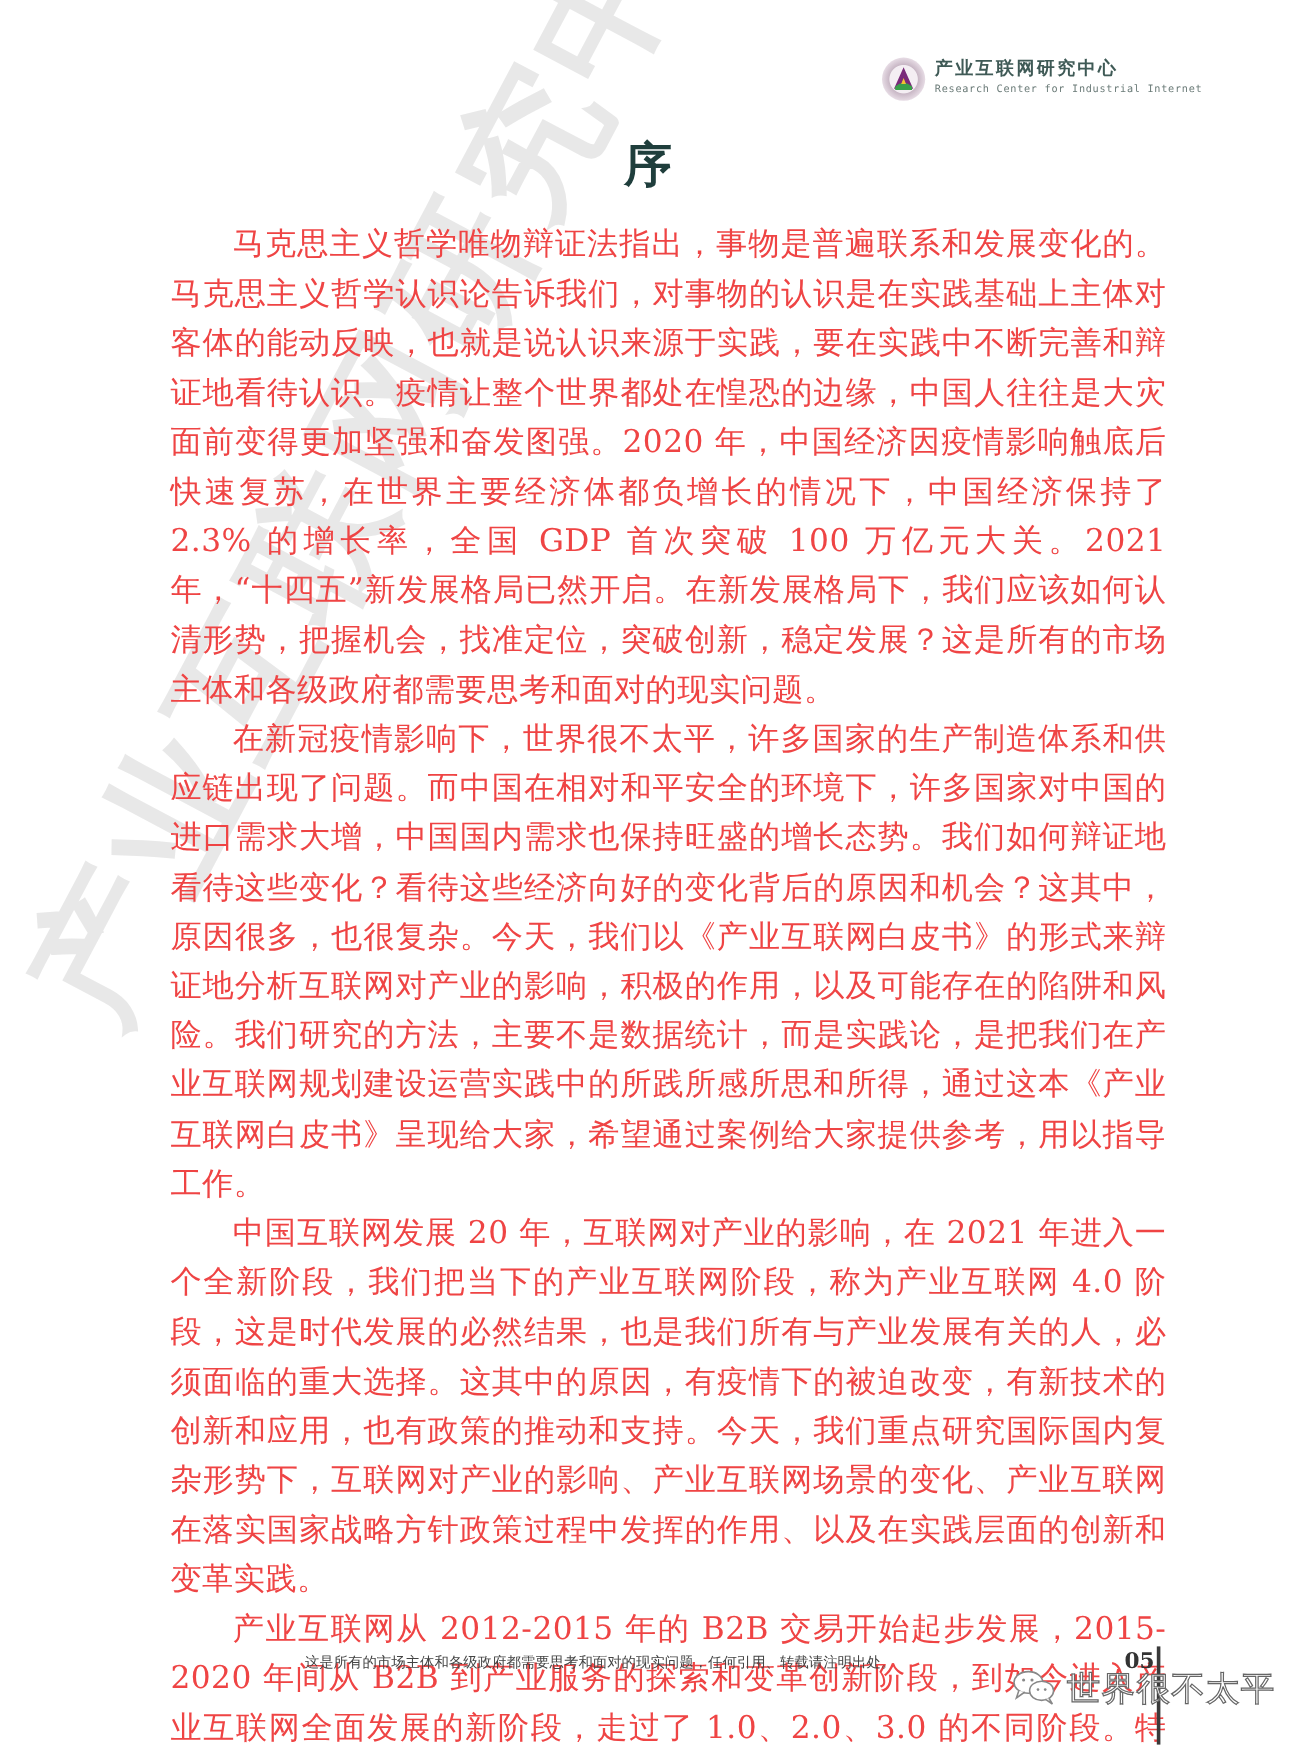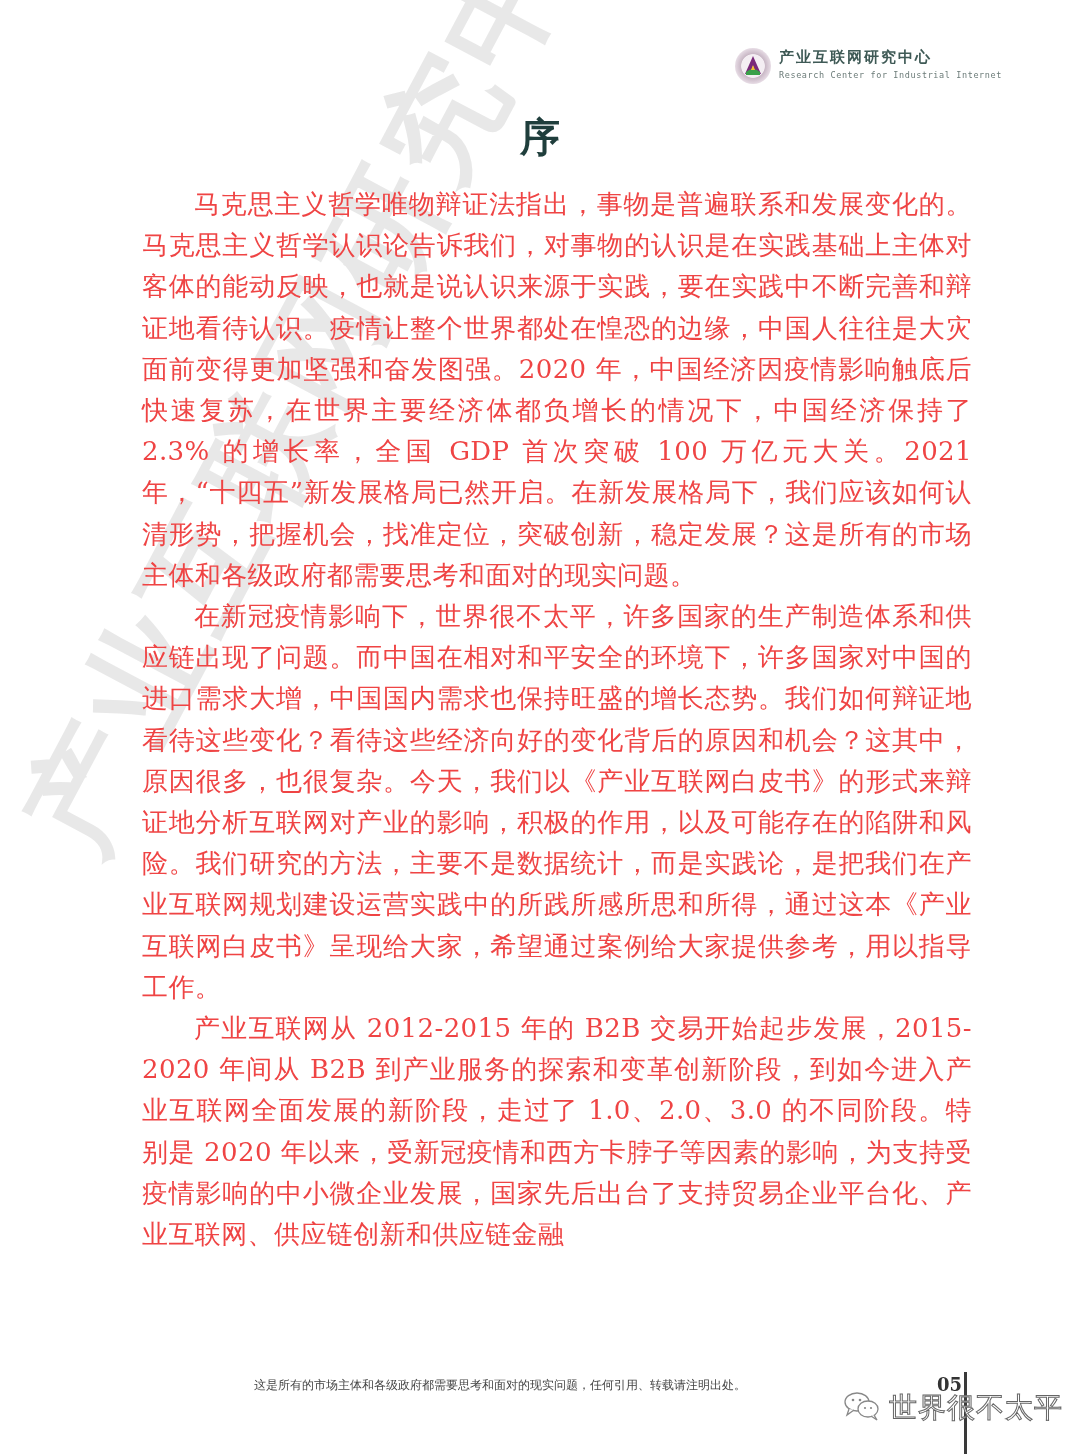--- a/index.html
+++ b/index.html
@@ -43,20 +43,21 @@
   <div class="logo-en">Research Center for Industrial Internet</div>
 </div>
 
 <div class="title">序</div>
 
 <div class="watermark">产业互联网研究中心</div>
 
 <div class="content">
   <p class="para">马克思主义哲学唯物辩证法指出，事物是普遍联系和发展变化的。马克思主义哲学认识论告诉我们，对事物的认识是在实践基础上主体对客体的能动反映，也就是说认识来源于实践，要在实践中不断完善和辩证地看待认识。疫情让整个世界都处在惶恐的边缘，中国人往往是大灾面前变得更加坚强和奋发图强。2020 年，中国经济因疫情影响触底后快速复苏，在世界主要经济体都负增长的情况下，中国经济保持了 2.3% 的增长率，全国 GDP 首次突破 100 万亿元大关。2021 年，“十四五”新发展格局已然开启。在新发展格局下，我们应该如何认清形势，把握机会，找准定位，突破创新，稳定发展？这是所有的市场主体和各级政府都需要思考和面对的现实问题。</p>
   <p class="para">在新冠疫情影响下，世界很不太平，许多国家的生产制造体系和供应链出现了问题。而中国在相对和平安全的环境下，许多国家对中国的进口需求大增，中国国内需求也保持旺盛的增长态势。我们如何辩证地看待这些变化？看待这些经济向好的变化背后的原因和机会？这其中，原因很多，也很复杂。今天，我们以《产业互联网白皮书》的形式来辩证地分析互联网对产业的影响，积极的作用，以及可能存在的陷阱和风险。我们研究的方法，主要不是数据统计，而是实践论，是把我们在产业互联网规划建设运营实践中的所践所感所思和所得，通过这本《产业互联网白皮书》呈现给大家，希望通过案例给大家提供参考，用以指导工作。</p>
+  <p class="para">中国互联网发展 20 年，互联网对产业的影响，在 2021 年进入一个全新阶段，我们把当下的产业互联网阶段，称为产业互联网 4.0 阶段，这是时代发展的必然结果，也是我们所有与产业发展有关的人，必须面临的重大选择。这其中的原因，有疫情下的被迫改变，有新技术的创新和应用，也有政策的推动和支持。今天，我们重点研究国际国内复杂形势下，互联网对产业的影响、产业互联网场景的变化、产业互联网在落实国家战略方针政策过程中发挥的作用、以及在实践层面的创新和变革实践。</p>
   <p class="para">产业互联网从 2012-2015 年的 B2B 交易开始起步发展，2015-2020 年间从 B2B 到产业服务的探索和变革创新阶段，到如今进入产业互联网全面发展的新阶段，走过了 1.0、2.0、3.0 的不同阶段。特别是 2020 年以来，受新冠疫情和西方卡脖子等因素的影响，为支持受疫情影响的中小微企业发展，国家先后出台了支持贸易企业平台化、产业互联网、供应链创新和供应链金融</p>
 </div>
 
 <div class="footer-note">这是所有的市场主体和各级政府都需要思考和面对的现实问题，任何引用、转载请注明出处。</div>
 <div class="page-num">05</div>
 <div class="page-rule"></div>
 
 <div class="wechat-badge">
   <span>
     <svg width="38" height="32" viewBox="0 0 38 32">

